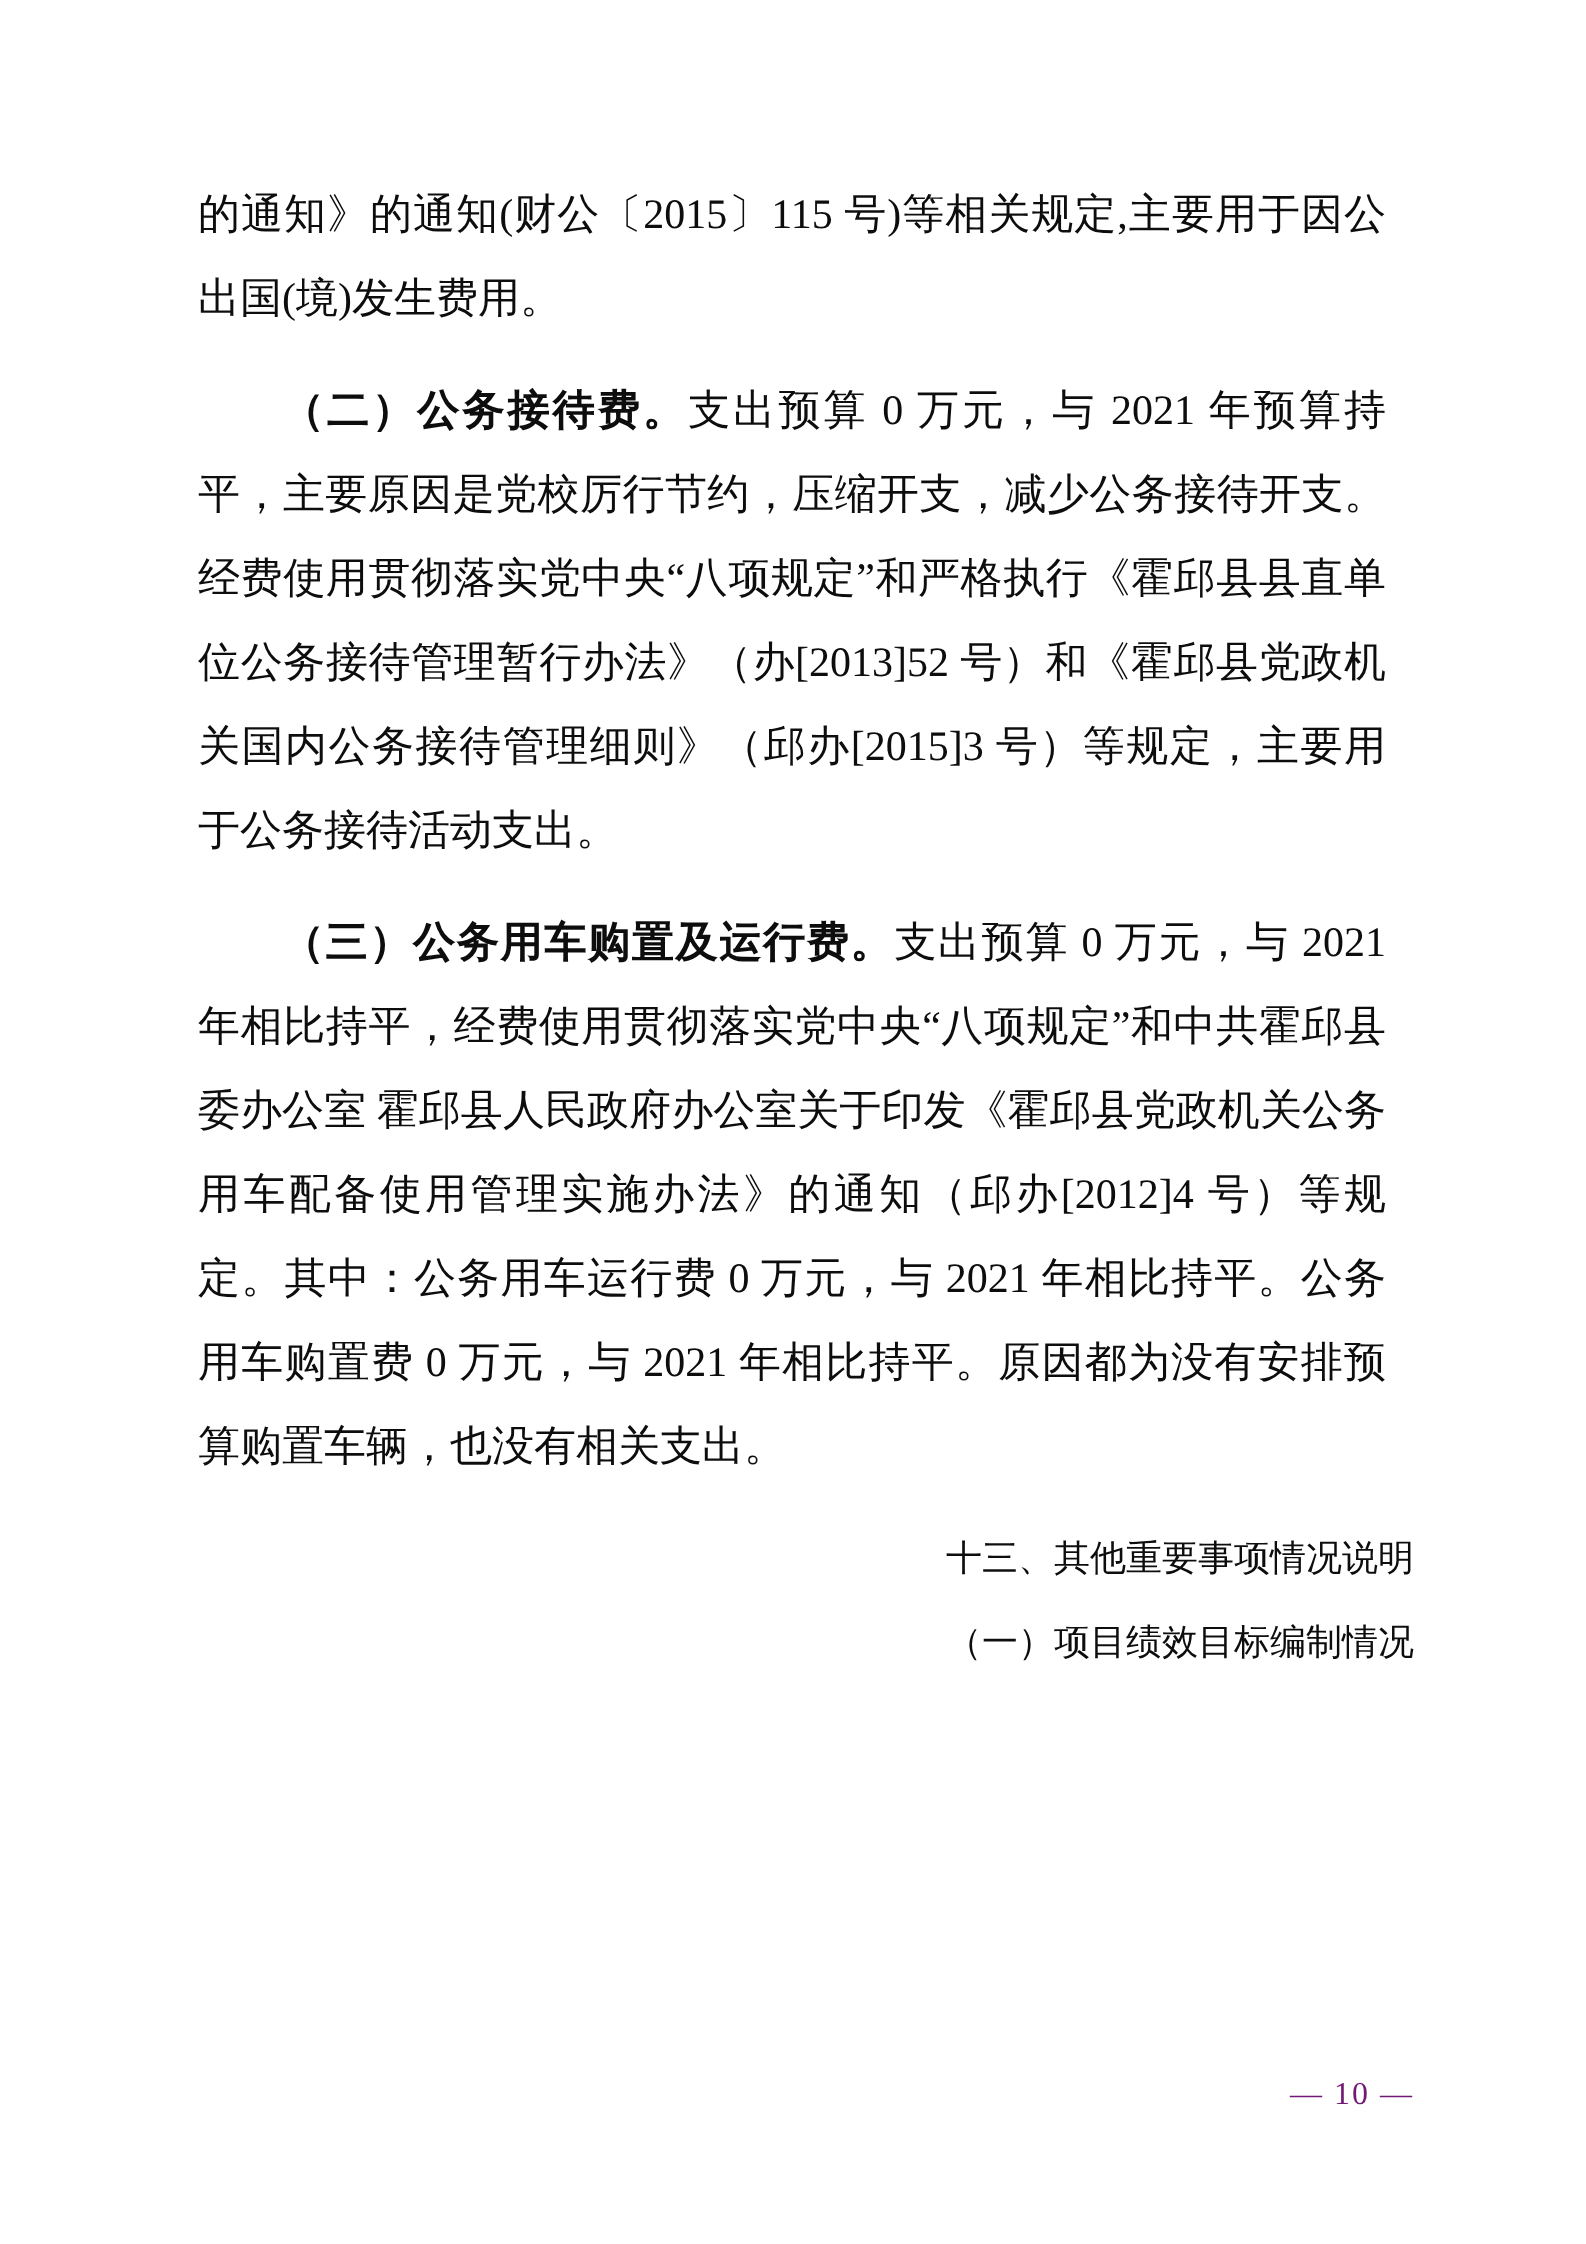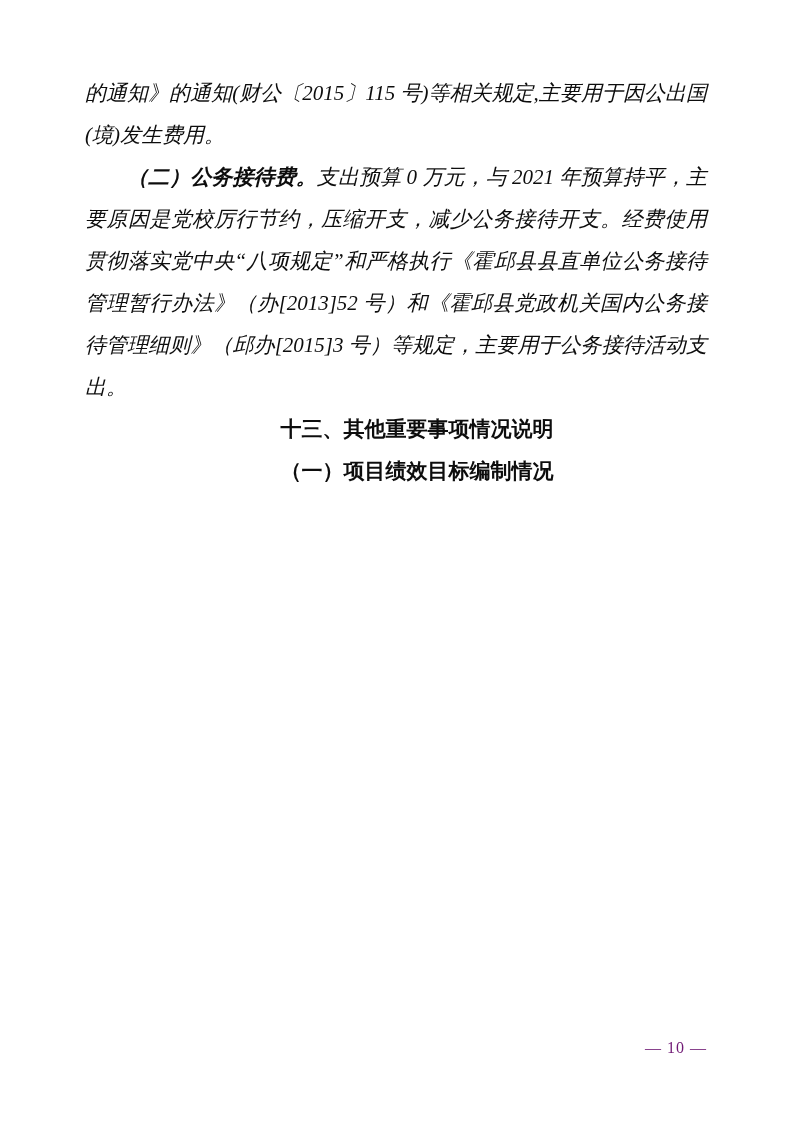--- a/index.html
+++ b/index.html
@@ -20,37 +20,36 @@
     position: absolute;
     left: 85px;
     top: 72px;
     width: 622px;
     font-size: 21px;
     line-height: 42px;
     text-align: justify;
     text-justify: inter-character;
   }
   .para {
-    margin: 0;
+    margin: 14px;
     text-indent: 2em;
-    font-style: italic;
   }
   .para.no-indent {
     text-indent: 0;
   }
   .para .lead {
     font-weight: bold;
   }
   .heading {
     margin: 0;
-    font-size: 21px;
+    font-size: 18px;
     line-height: 42px;
-    font-weight: bold;
+    font-weight: normal;
     text-indent: 2em;
-    text-align: center;
+    text-align: right;
   }
   .page-footer {
     position: absolute;
     top: 1038px;
     right: 86px;
     font-size: 16px;
     line-height: 20px;
     color: #701a75;
     letter-spacing: 1px;
   }
@@ -59,20 +58,21 @@
 <body>
 
 <div class="page">
 
   <main class="body-text">
 
     <p class="para no-indent">的通知》的通知(财公〔2015〕115 号)等相关规定,主要用于因公出国(境)发生费用。</p>
 
     <p class="para"><span class="lead">（二）公务接待费。</span><span>支出预算 0 万元，与 2021 年预算持平，主要原因是党校厉行节约，压缩开支，减少公务接待开支。经费使用贯彻落实党中央“八项规定”和严格执行《霍邱县县直单位公务接待管理暂行办法》（办[2013]52 号）和《霍邱县党政机关国内公务接待管理细则》（邱办[2015]3 号）等规定，主要用于公务接待活动支出。</span></p>
 
+    <p class="para"><span class="lead">（三）公务用车购置及运行费。</span><span>支出预算 0 万元，与 2021 年相比持平，经费使用贯彻落实党中央“八项规定”和中共霍邱县委办公室 霍邱县人民政府办公室关于印发《霍邱县党政机关公务用车配备使用管理实施办法》的通知（邱办[2012]4 号）等规定。其中：公务用车运行费 0 万元，与 2021 年相比持平。公务用车购置费 0 万元，与 2021 年相比持平。原因都为没有安排预算购置车辆，也没有相关支出。</span></p>
 
     <h2 class="heading">十三、其他重要事项情况说明</h2>
 
     <h3 class="heading">（一）项目绩效目标编制情况</h3>
 
 
   </main>
 
   <footer class="page-footer">
     <span>— 10 —</span>

